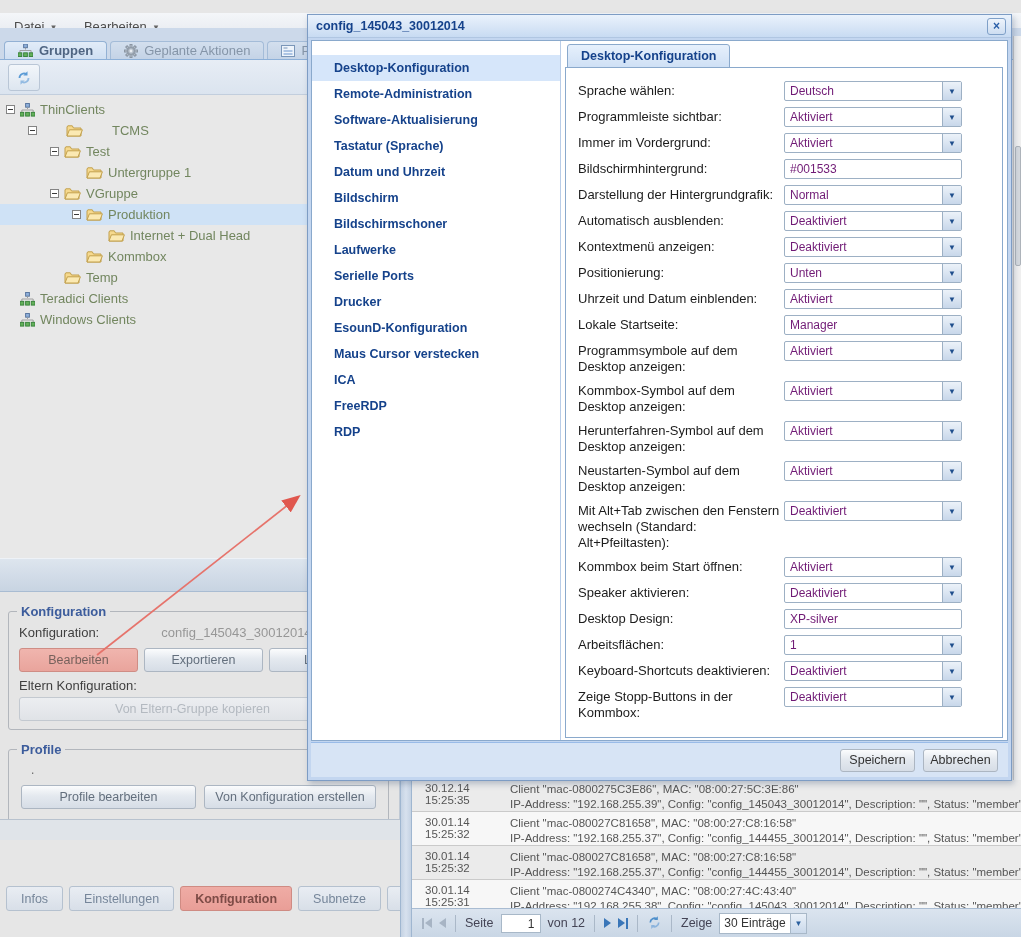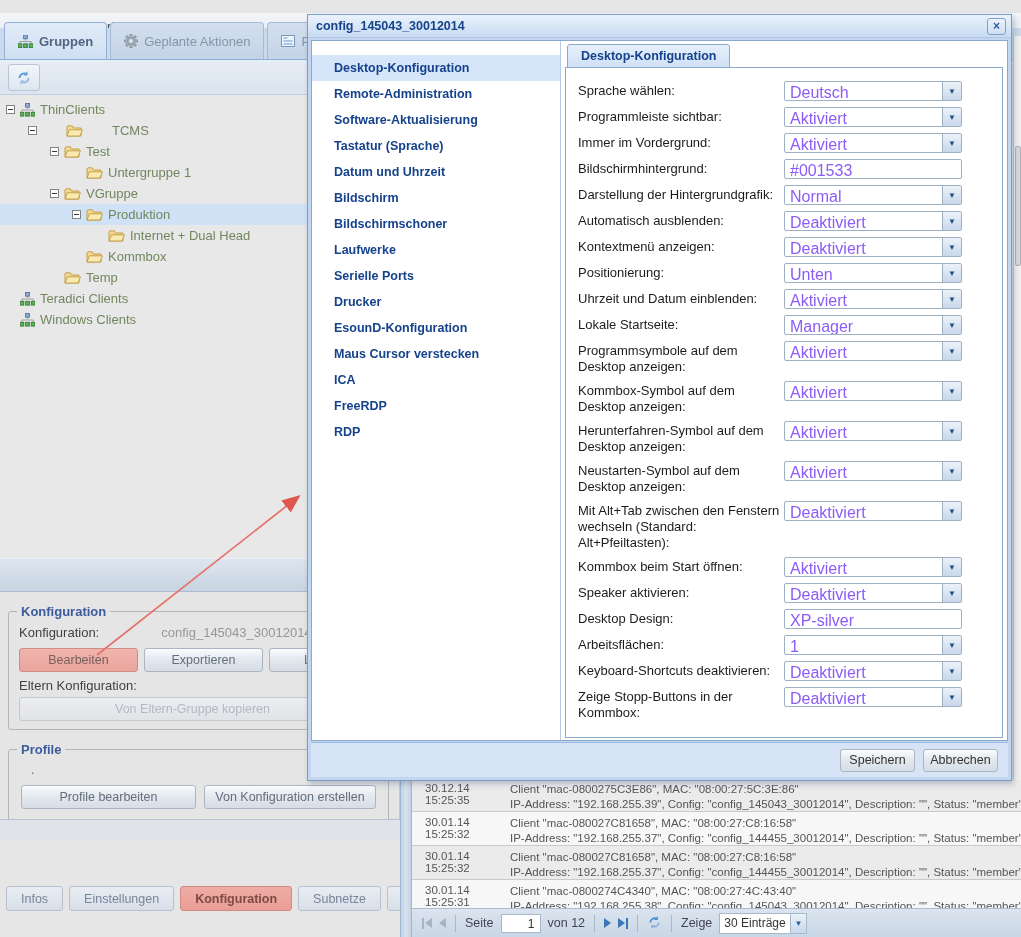--- a/index.html
+++ b/index.html
@@ -9,21 +9,21 @@
   
   .menubar { position:absolute; left:0; top:13px; width:1021px; height:28px;
     background:linear-gradient(#f4f6f9,#e4e8ee); border-bottom:1px solid #c9ced6;
     display:flex; align-items:center; padding-left:14px; gap:28px; z-index:1;}
   .menu-item { display:flex; align-items:center; gap:7px; color:#4b4b4b; font-size:13px; cursor:default;}
   .menu-caret { font-size:9px; color:#666; }
 
   
   .tabstrip { position:absolute; left:0; top:28px; width:1021px; height:32px;
     background:#ccd9ea; border-bottom:1px solid #8db0d8; display:flex; align-items:flex-end; padding-left:4px; gap:3px; z-index:1;}
-  .mtab { height:37px; display:flex; align-items:center; gap:6px; padding:0 13px;
+  .mtab { height:18px; display:flex; align-items:center; gap:6px; padding:0 13px;
     background:linear-gradient(#d3dfee,#c4d3e6); border:1px solid #a4bcd8; border-bottom:none;
     border-radius:4px 4px 0 0; color:#8595a8; font-size:13px; }
   .mtab.active { background:linear-gradient(#e2ecf8,#cfdff2); border-color:#93b1d4; color:#4f6582; font-weight:bold; }
 
   
   .toolbar { position:absolute; left:0; top:60px; width:400px; height:35px;
     background:linear-gradient(#e7edf5,#dbe4ef); border-bottom:1px solid #c2cedd; z-index:1;}
   .tool-btn { position:absolute; left:8px; top:4px; width:32px; height:27px; border:1px solid #b9c6d6;
     border-radius:3px; background:linear-gradient(#f2f6fa,#dde6f0); display:flex; align-items:center; justify-content:center;}
 
@@ -116,21 +116,21 @@
   .dlg-main { flex:1; position:relative; }
   .form-tab { position:absolute; left:6px; top:3px; height:24px; z-index:2; display:flex; align-items:center;
     padding:0 13px; background:linear-gradient(#e6f0fc,#cfe0f5); border:1px solid #8aa9cc; border-radius:3px 3px 0 0;
     color:#15428b; font-weight:bold; font-size:12.5px;}
   .form-panel { position:absolute; left:4px; right:4px; top:26px; bottom:2px; border:1px solid #8aa9cc;
     background:#fff; padding:13px 8px 4px 12px; overflow:hidden;}
   .f-row { display:flex; margin-bottom:6px; }
   .f-label { width:206px; flex:none; font-size:13px; color:#1c1c1c; line-height:16px; padding-top:2px;}
   .f-control { width:178px; height:20px; border:1px solid #9db0c4; border-radius:2px; background:#fff;
     display:flex; overflow:hidden; }
-  .f-value { flex:1; font-size:16px; color:#8b5cf6; padding:2px 5px; white-space:nowrap;}
+  .f-value { flex:1; font-size:12px; color:#701a75; padding:2px 5px; white-space:nowrap;}
   .f-arrow { display:none; width:19px; flex:none; background:linear-gradient(#ecf2f9,#c8d7ea);
     border-left:1px solid #9db0c4; align-items:center; justify-content:center; color:#1f4e8c; font-size:8px;}
   .f-control.has-arrow .f-arrow { display:flex; }
   .dlg-footer { position:absolute; left:3px; right:3px; bottom:3px; height:35px; background:#d7e4f5;
     border-top:1px solid #99bbe8; display:flex; align-items:center; justify-content:flex-end; gap:8px; padding-right:10px;}
   .dlg-footer .btn { width:75px; height:23px; color:#333; }
 
   
   .arrow-overlay { position:absolute; left:0; top:0; width:1021px; height:937px; z-index:80; pointer-events:none; }
 </style>

